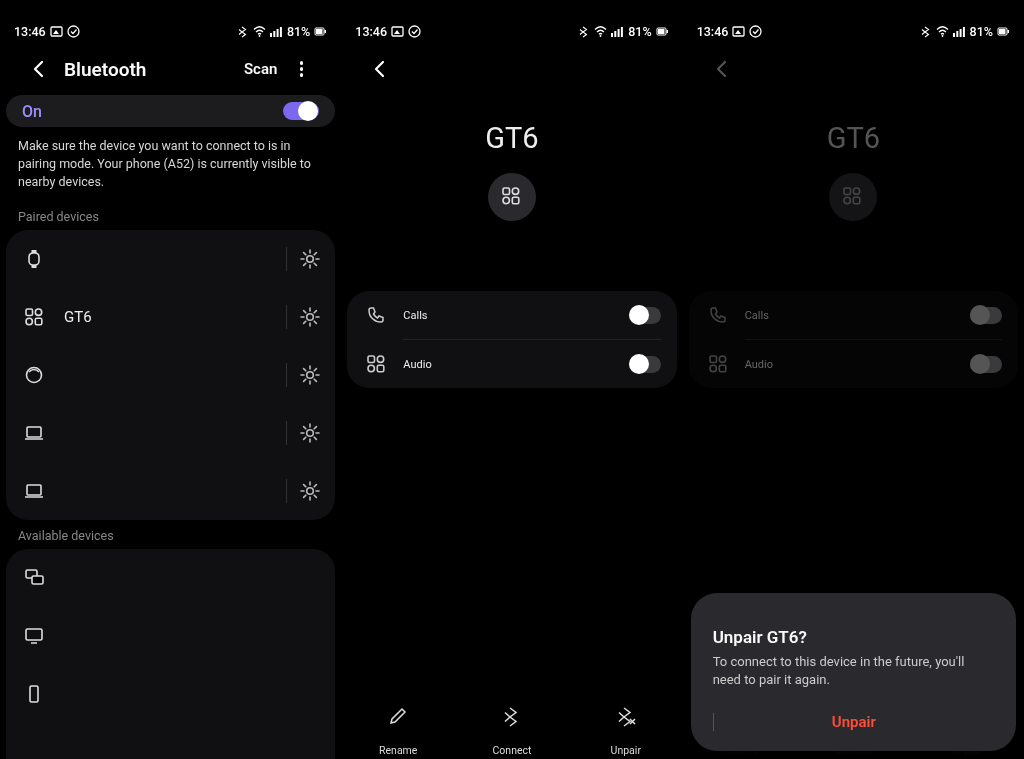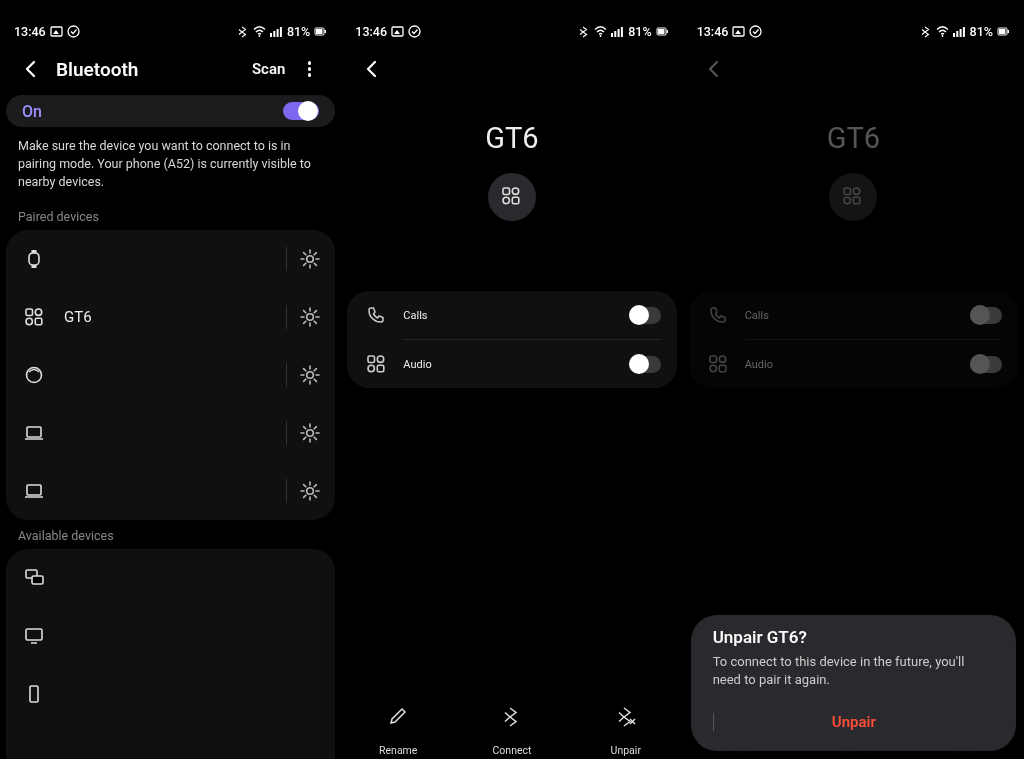--- a/index.html
+++ b/index.html
@@ -1,20 +1,20 @@
 <!DOCTYPE html>
 <html><head>
 <meta charset="utf-8">
 <style>
   * { margin: 0; padding: 0; box-sizing: border-box; font-family: -apple-system, BlinkMacSystemFont, "Segoe UI", Roboto, sans-serif; }
   body { background: #000; color: #fff; width: 1024px; height: 759px; overflow: hidden; display: flex; }
   .screen { width: 341.33px; height: 759px; background: #000; position: relative; display: flex; flex-direction: column; }
   .status-bar { height: 28px; display: flex; justify-content: space-between; align-items: center; padding: 4px 14px; font-size: 12.5px; font-weight: 500; margin-top: 17px; }
   .status-left, .status-right { display: flex; align-items: center; gap: 4px; }
-  .header { display: flex; align-items: center; height: 48px; padding: 0 20px; }
+  .header { display: flex; align-items: center; height: 48px; padding: 0 28px; }
   .back-chevron { width: 22px; height: 22px; display: flex; align-items: center; justify-content: center; }
   .title { font-size: 19px; font-weight: 600; margin-left: 14px; color: #fafafa; }
   .scan { margin-left: auto; font-size: 15px; font-weight: 600; color: #fafafa; margin-right: 4px; }
   .menu-dots { width: 24px; height: 24px; display: flex; flex-direction: column; align-items: center; justify-content: center; gap: 2.5px; margin-left: 8px; }
   .menu-dots span { width: 3.5px; height: 3.5px; background: #fafafa; border-radius: 50%; }
   .on-card { margin: 2px 6px 10px; background: #1c1c1e; border-radius: 22px; height: 32px; display: flex; align-items: center; padding: 0 16px; }
   .on-label { color: #9a8fff; font-size: 16px; font-weight: 500; }
   .on-toggle { margin-left: auto; width: 36px; height: 18px; background: #7b68ee; border-radius: 10px; position: relative; }
   .on-toggle::after { content: ""; position: absolute; right: 1px; top: -1px; width: 20px; height: 20px; background: #fff; border-radius: 50%; }
   .info-text { font-size: 12.5px; line-height: 1.45; color: #d8d8d8; padding: 0 18px 10px; }
@@ -36,21 +36,21 @@
   .frow .flabel { font-size: 11px; margin-left: 14px; color: #eee; }
   .frow.dim .flabel { color: #666; }
   .toggle { margin-left: auto; width: 32px; height: 17px; background: #3a3a3c; border-radius: 10px; position: relative; }
   .toggle::after { content: ""; position: absolute; left: 0; top: -1.5px; width: 20px; height: 20px; background: #fff; border-radius: 50%; }
   .toggle.dim::after { background: #555; }
   .fdiv { height: 1px; background: #222; margin: 0 16px 0 56px; }
   .bottom-actions { position: absolute; bottom: 0; left: 0; right: 0; height: 56px; display: flex; }
   .action { flex: 1; display: flex; flex-direction: column; align-items: center; justify-content: center; gap: 17px; }
   .action-label { font-size: 10.5px; color: #ddd; }
   .action.dim .action-label { color: #333; }
-  .dialog { position: absolute; bottom: 8px; left: 8px; right: 8px; background: #2a2a2e; border-radius: 26px; padding: 12px 22px 10px; }
+  .dialog { position: absolute; bottom: 8px; left: 8px; right: 8px; background: #2a2a2e; border-radius: 26px; padding: 34px 22px 10px; }
   .dialog-title { font-size: 17px; font-weight: 600; margin-bottom: 6px; color: #fafafa; }
   .dialog-text { font-size: 13px; line-height: 1.4; color: #ccc; margin-bottom: 14px; }
   .dialog-actions { display: flex; align-items: center; }
   .dialog-btn { flex: 1; text-align: center; font-size: 15px; font-weight: 600; padding: 10px 0; }
   .dialog-div { width: 1px; height: 18px; background: #555; }
   .dialog-btn.cancel { color: #eee; }
   .dialog-btn.unpair { color: #ff4d36; }
   svg { display: block; }
 </style>
 </head>

